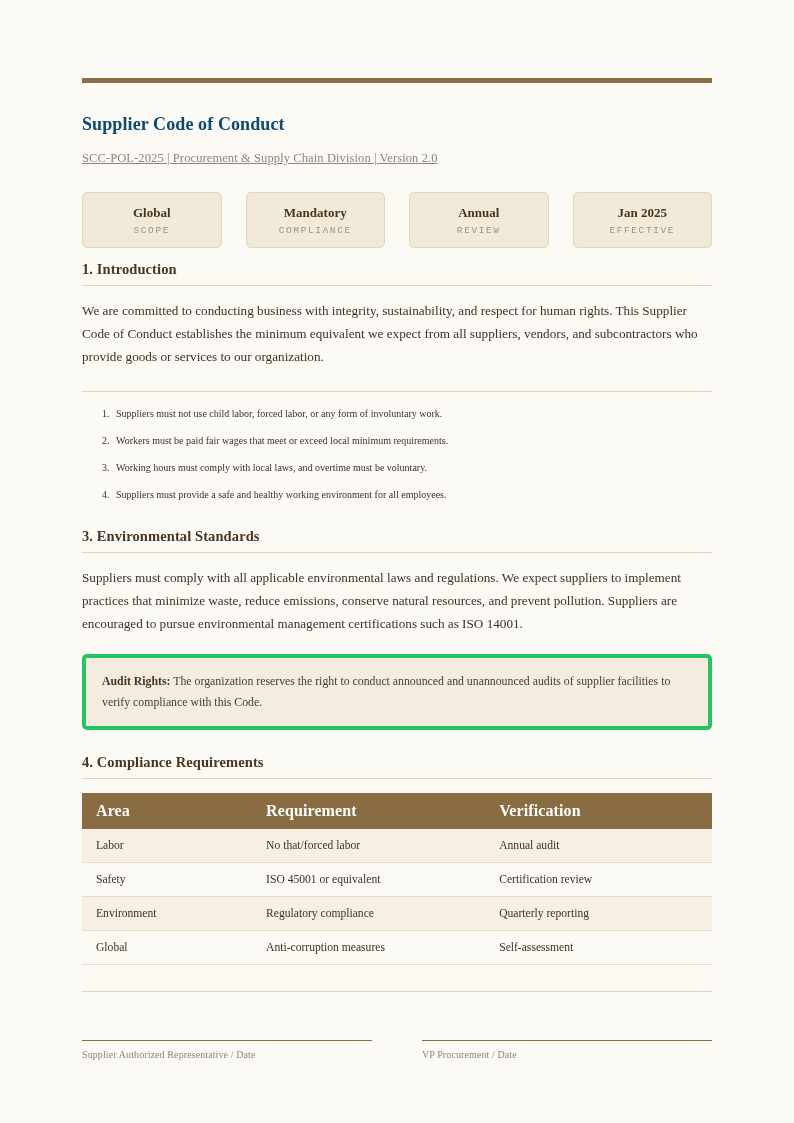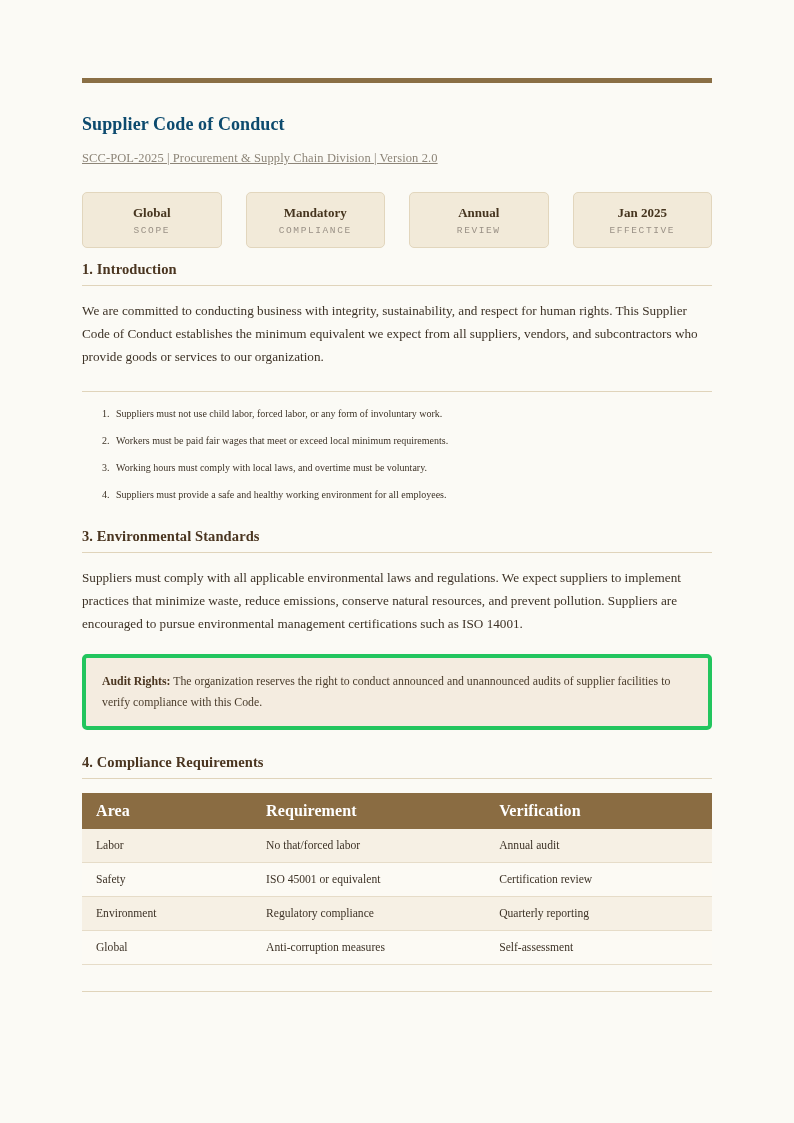--- a/index.html
+++ b/index.html
@@ -272,14 +272,24 @@
           <td>Global</td>
           <td>Anti-corruption measures</td>
           <td>Self-assessment</td>
         </tr>
       </tbody>
     </table>
 
     <div class="post-table-rule"></div>
   </div>
 
+  <div class="sig-row">
+    <div class="sig-block">
+      <div class="sig-line"></div>
+      <div class="sig-caption">Supplier Authorized Representative / Date</div>
+    </div>
+    <div class="sig-block">
+      <div class="sig-line"></div>
+      <div class="sig-caption">VP Procurement / Date</div>
+    </div>
+  </div>
 
 </div>
 
 </body></html>

